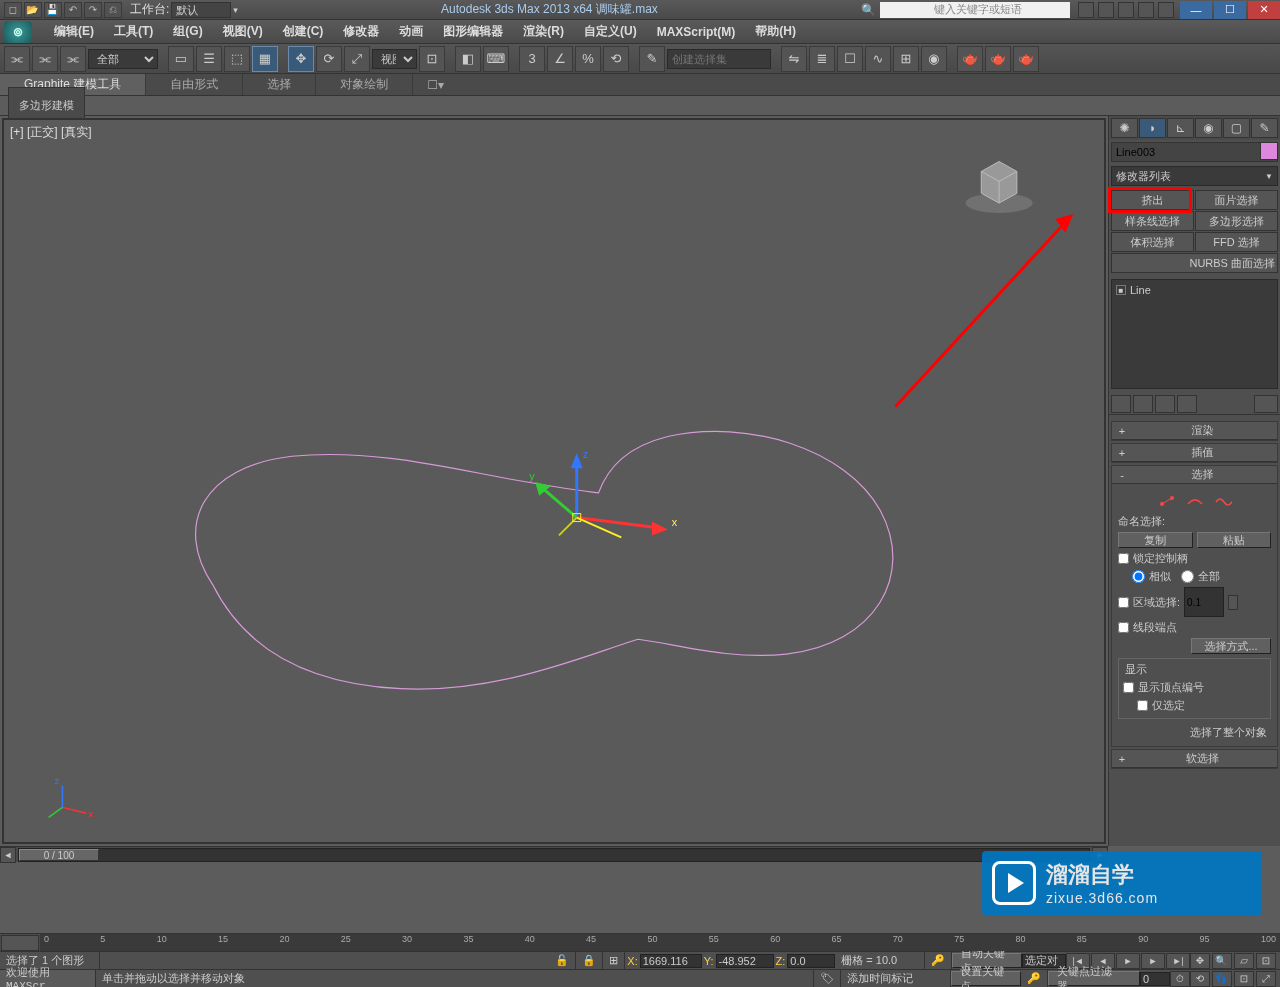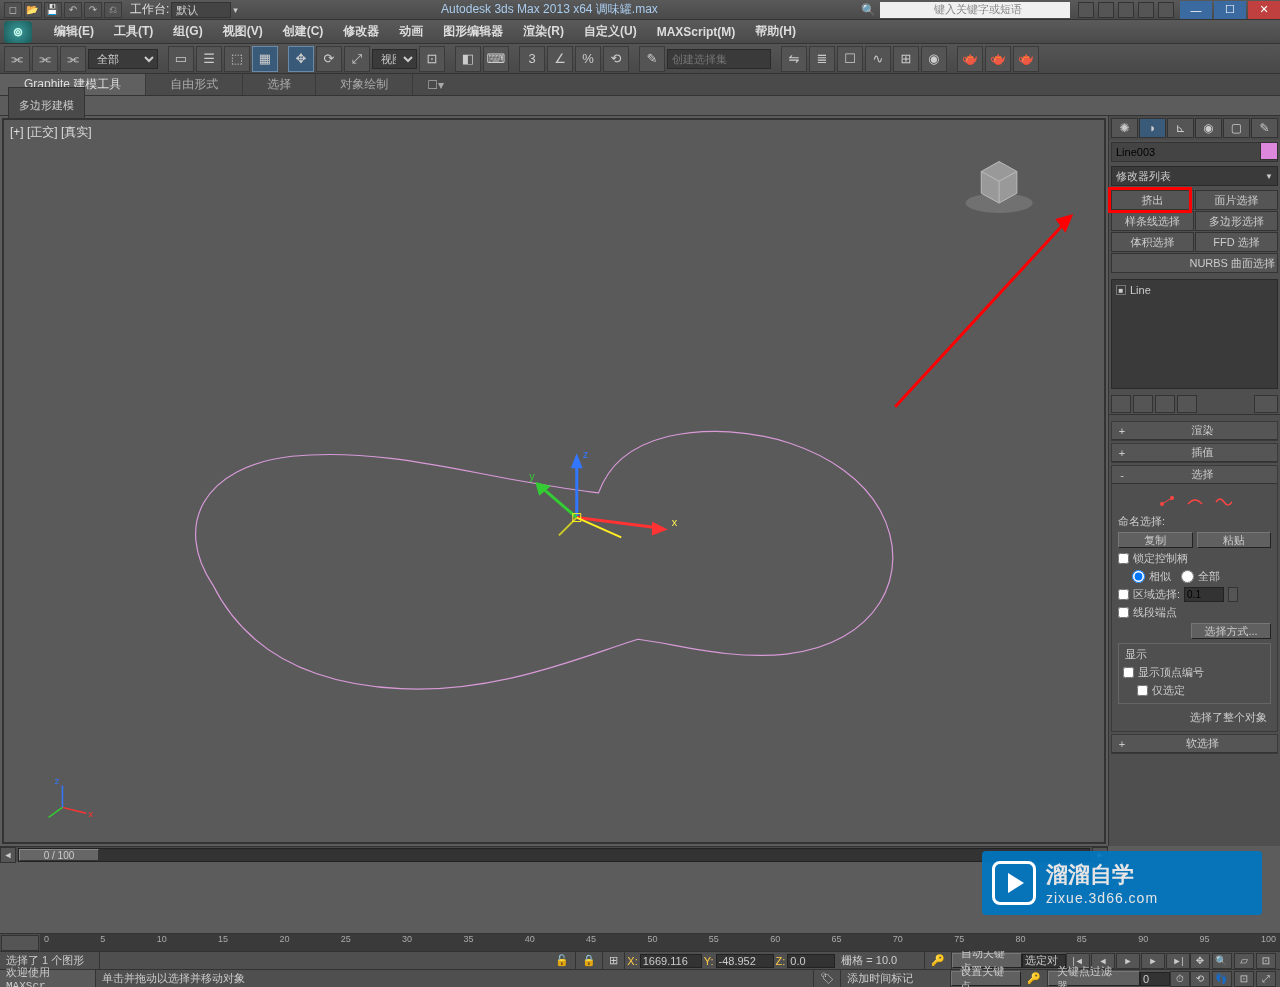--- a/index.html
+++ b/index.html
@@ -69,21 +69,21 @@
 .mod-tools .mt:last-child{margin-left:auto;width:24px;}
 .rollout{margin:2px;border:1px solid #3a3a3a;background:#4f4f4f;}
 .rollout-hdr{height:18px;background:#555;display:flex;align-items:center;font-size:11px;padding-left:4px;border-bottom:1px solid #333;}
 .rollout-hdr .pm{width:12px;text-align:center;}
 .rollout-hdr .title{flex:1;text-align:center;}
 .rollout-body{padding:4px 6px;font-size:11px;}
 .sel-icons{display:flex;gap:10px;justify-content:center;padding:6px 0;}
 .sel-icons svg{width:18px;height:14px;}
 .sel-row{display:flex;align-items:center;gap:4px;margin:3px 0;}
 .sel-row input[type=checkbox]{width:11px;height:11px;}
-.sel-row .num{width:40px;height:15px;background:#333;border:1px solid #222;font-size:10px;padding-left:2px;}
+.sel-row .num{width:40px;height:30px;background:#333;border:1px solid #222;font-size:10px;padding-left:2px;}
 .sel-row .spin{width:10px;height:15px;background:#555;border:1px solid #333;}
 .sel-btn{height:16px;background:#606060;border:1px outset #777;font-size:11px;display:flex;align-items:center;justify-content:center;padding:0 8px;}
 .radio-row{display:flex;gap:4px;margin:2px 0 2px 14px;}
 .group-box{border:1px solid #666;margin:4px 0;padding:4px 4px 2px;}
 .group-box .gtitle{font-size:11px;margin-top:-10px;background:#4f4f4f;display:inline-block;padding:0 2px;}
 .sel-msg{text-align:right;font-size:11px;color:#ccc;padding:2px 4px;}
 
 
 .bottom{position:absolute;bottom:0;left:0;right:0;}
 .ts-btn{width:16px;height:16px;background:#555;border:1px solid #333;display:flex;align-items:center;justify-content:center;font-size:9px;}

